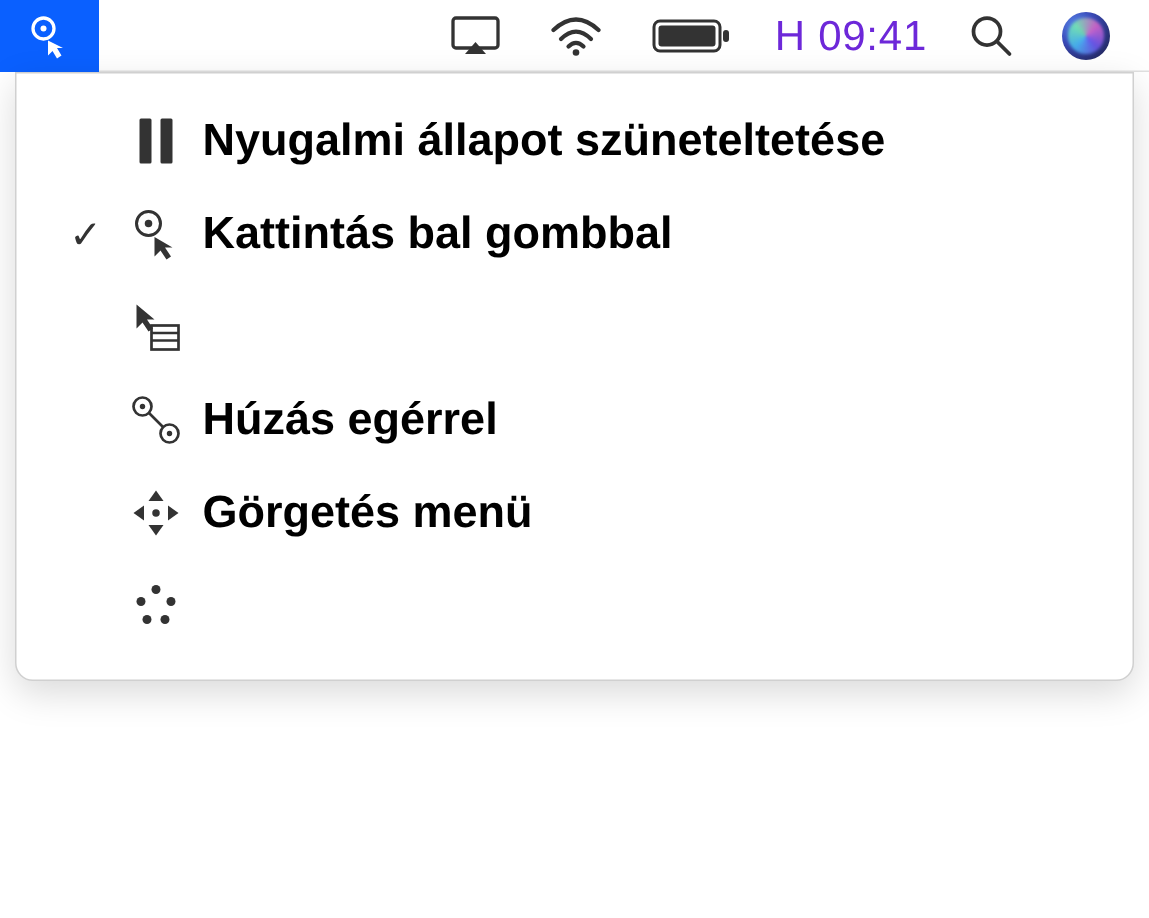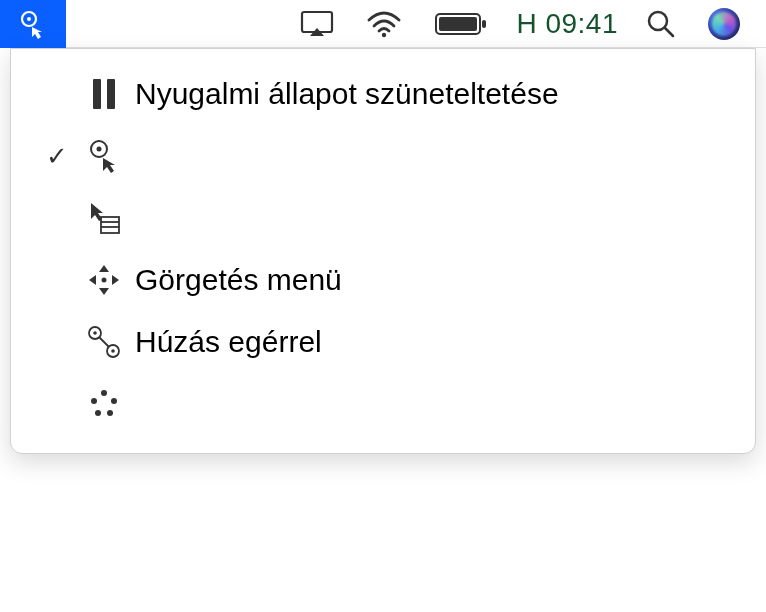--- a/index.html
+++ b/index.html
@@ -31,21 +31,21 @@
       padding: 0 16px;
       color: #333;
     }
     .menubar-icon.active {
       background: #0a60ff;
       color: #fff;
     }
     .menubar-time {
       font-size: 28px;
       font-weight: 400;
-      color: #14532d;
+      color: #6d28d9;
       padding: 0 12px;
       letter-spacing: 0.5px;
     }
     .spacer {
       flex: 1;
     }
     .dropdown {
       position: absolute;
       top: 48px;
       left: 10px;
@@ -72,21 +72,21 @@
       color: #333;
     }
     .icon-col {
       width: 50px;
       display: flex;
       align-items: center;
       justify-content: center;
     }
     .label-col {
       font-size: 30px;
-      font-weight: 400;
+      font-weight: 700;
       color: #000;
       padding-left: 6px;
     }
     svg { display: block; }
     .siri-circle {
       width: 32px;
       height: 32px;
       border-radius: 50%;
       background: radial-gradient(circle at 30% 30%, #5b8def, #3a4ab8 40%, #1a1a3a 100%);
       position: relative;
@@ -162,66 +162,67 @@
 
   <div class="menu-item">
     <div class="check-col">✓</div>
     <div class="icon-col">
       <svg width="36" height="36" viewBox="0 0 36 36">
         <circle cx="13" cy="11" r="8" stroke="#333" stroke-width="2" fill="none"></circle>
         <circle cx="13" cy="11" r="2.5" fill="#333"></circle>
         <path d="M17 20 L17 33 L21 29 L25 35 L28 33 L24 27 L29 27 Z" fill="#333"></path>
       </svg>
     </div>
+    <div class="label-col">Kattintás bal gombbal</div>
   </div>
 
 
   <div class="menu-item">
     <div class="check-col"></div>
     <div class="icon-col">
       <svg width="38" height="38" viewBox="0 0 38 38">
         <path d="M6 4 L6 20 L10 16 L14 22 L17 20 L13 14 L18 14 Z" fill="#333"></path>
         <rect x="16" y="18" width="18" height="16" stroke="#333" stroke-width="1.8" fill="none"></rect>
         <line x1="16" y1="23" x2="34" y2="23" stroke="#333" stroke-width="1.8"></line>
         <line x1="16" y1="28" x2="34" y2="28" stroke="#333" stroke-width="1.8"></line>
       </svg>
     </div>
+  </div>
+
+  <div class="menu-item">
+    <div class="check-col"></div>
+    <div class="icon-col">
+      <svg width="38" height="38" viewBox="0 0 38 38">
+        <circle cx="10" cy="10" r="6" stroke="#333" stroke-width="1.8" fill="none"></circle>
+        <circle cx="10" cy="10" r="1.8" fill="#333"></circle>
+        <line x1="14" y1="14" x2="24" y2="24" stroke="#333" stroke-width="1.8"></line>
+        <circle cx="28" cy="28" r="6" stroke="#333" stroke-width="1.8" fill="none"></circle>
+        <circle cx="28" cy="28" r="1.8" fill="#333"></circle>
+      </svg>
+    </div>
+    <div class="label-col">Húzás egérrel</div>
   </div>
 
   <div class="menu-item">
     <div class="check-col"></div>
     <div class="icon-col">
       <svg width="34" height="34" viewBox="0 0 34 34">
         <path d="M17 2 L12 9 L22 9 Z" fill="#333"></path>
         <path d="M17 32 L12 25 L22 25 Z" fill="#333"></path>
         <path d="M2 17 L9 12 L9 22 Z" fill="#333"></path>
         <path d="M32 17 L25 12 L25 22 Z" fill="#333"></path>
         <circle cx="17" cy="17" r="2.5" fill="#333"></circle>
       </svg>
     </div>
     <div class="label-col">Görgetés menü</div>
   </div>
 
   <div class="menu-item">
     <div class="check-col"></div>
     <div class="icon-col">
-      <svg width="38" height="38" viewBox="0 0 38 38">
-        <circle cx="10" cy="10" r="6" stroke="#333" stroke-width="1.8" fill="none"></circle>
-        <circle cx="10" cy="10" r="1.8" fill="#333"></circle>
-        <line x1="14" y1="14" x2="24" y2="24" stroke="#333" stroke-width="1.8"></line>
-        <circle cx="28" cy="28" r="6" stroke="#333" stroke-width="1.8" fill="none"></circle>
-        <circle cx="28" cy="28" r="1.8" fill="#333"></circle>
-      </svg>
-    </div>
-    <div class="label-col">Húzás egérrel</div>
-  </div>
-
-  <div class="menu-item">
-    <div class="check-col"></div>
-    <div class="icon-col">
       <svg width="34" height="34" viewBox="0 0 34 34">
         <circle cx="17" cy="6" r="3" fill="#333"></circle>
         <circle cx="7" cy="14" r="3" fill="#333"></circle>
         <circle cx="27" cy="14" r="3" fill="#333"></circle>
         <circle cx="11" cy="26" r="3" fill="#333"></circle>
         <circle cx="23" cy="26" r="3" fill="#333"></circle>
       </svg>
     </div>
   </div>
 

